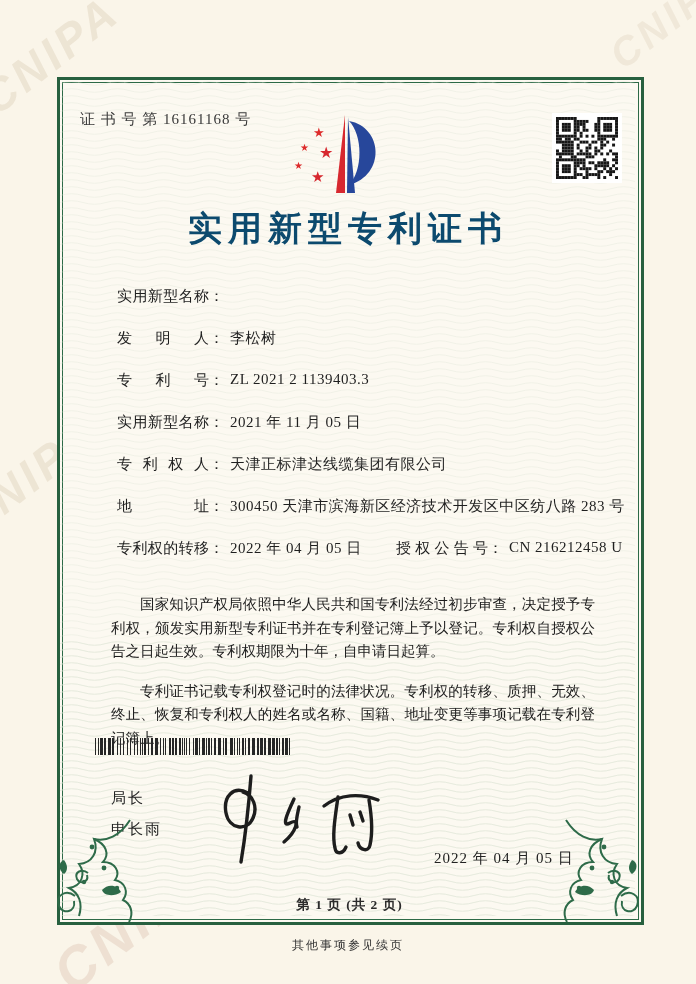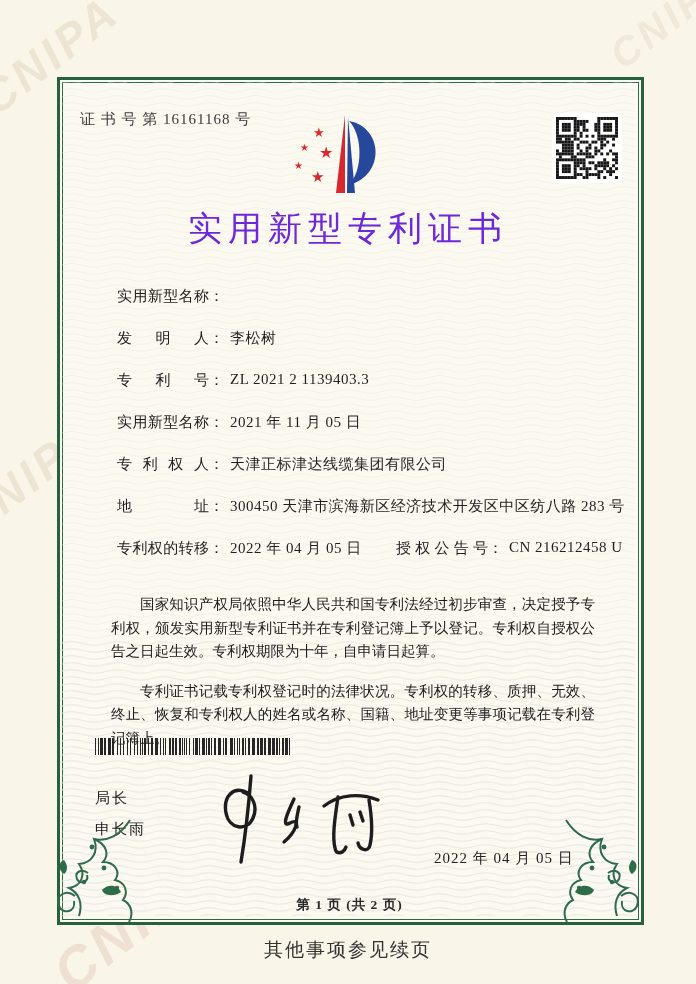--- a/index.html
+++ b/index.html
@@ -33,46 +33,46 @@
   }
   .waves{position:absolute;left:60px;top:80px;z-index:2;pointer-events:none;}
   .content{position:absolute;inset:0;z-index:5;}
   
   .cert-no{position:absolute;left:80px;top:110px;font-size:15px;letter-spacing:1px;color:#3a3a3a;}
   .logo{position:absolute;left:283px;top:101px;width:130px;height:102px;}
   .qr{position:absolute;left:552px;top:113px;width:70px;height:70px;background:#fff;
       display:flex;align-items:center;justify-content:center;}
   .title{
     position:absolute;left:0;top:206px;width:100%;text-align:center;
-    font-size:34px;font-weight:400;letter-spacing:6px;color:#6d28d9;
+    font-size:34px;font-weight:700;letter-spacing:6px;color:#0c4a6e;
   }
   
   .fields{position:absolute;left:95px;top:287px;width:545px;font-size:15px;color:#1f1f1f;margin-left:22px;}
   .frow{display:flex;align-items:flex-start;height:42px;}
   .flbl{
     display:inline-block;width:92px;text-align:justify;text-align-last:justify;
     flex:0 0 92px;font-weight:400;
   }
   .fcolon{flex:0 0 14px;}
   .fval{margin-left:6px;white-space:nowrap;letter-spacing:.5px;}
   .gdate{display:inline-block;width:166px;flex:0 0 166px;}
   
   .paras{position:absolute;left:95px;top:577px;width:516px;font-size:14.5px;
          line-height:23.5px;text-align:justify;color:#1c1c1c;}
   .paras p{margin:16px;text-indent:2em;}
   
   .barcode{position:absolute;left:95px;top:738px;width:200px;height:17px;}
   .signer{position:absolute;left:95px;top:789px;font-size:15px;color:#222;}
-  .signer div{margin-bottom:12px;letter-spacing:2px;}
+  .signer div{margin-bottom:12px;letter-spacing:2px;margin-left:16px;}
   .signature{position:absolute;left:188px;top:766px;width:220px;height:102px;}
   .issue-date{position:absolute;left:434px;top:849px;font-size:15px;letter-spacing:1px;color:#222;}
   .page-info{position:absolute;left:57px;top:896px;width:585px;text-align:center;
              font-size:13.5px;color:#2b2b2b;letter-spacing:1px;font-weight:bold;}
   .note{position:absolute;left:0;top:937px;width:100%;text-align:center;
-        font-size:19px;color:#333;letter-spacing:2px;}
+        font-size:12px;color:#333;letter-spacing:2px;}
   .corner{position:absolute;width:104px;height:112px;z-index:6;}
   .corner-bl{left:44px;top:816px;}
   .corner-br{left:548px;top:816px;transform:scaleX(-1);}
 </style>
 </head>
 <body>
 
 <div class="wm wm1">CNIPA</div>
 <div class="wm wm2">CNIPA</div>
 <div class="wm wm3">CNIPA</div>

